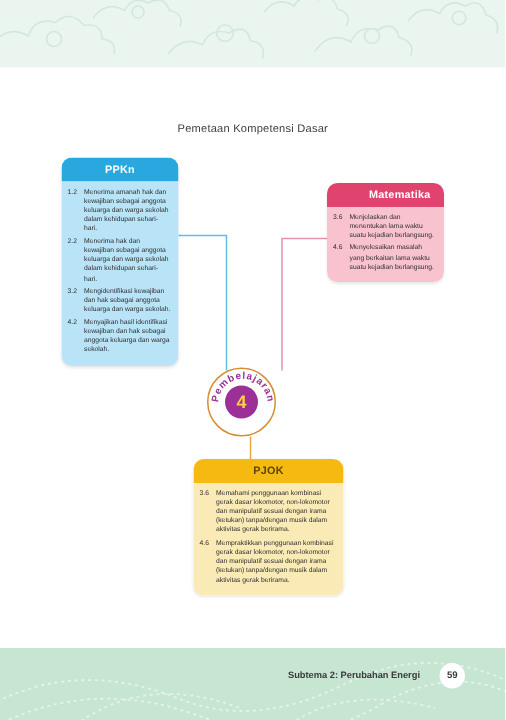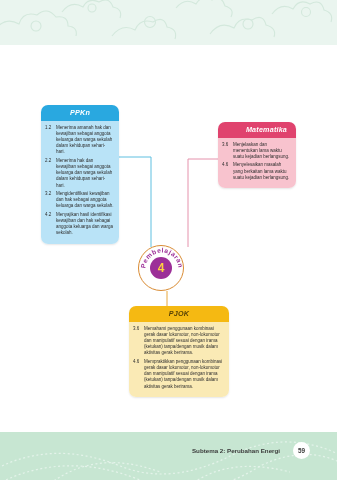--- a/index.html
+++ b/index.html
@@ -30,21 +30,21 @@
     position:absolute; left:0; top:81px; width:337px;
     text-align:center; font-size:7.4px; color:#3d3d3d;
     letter-spacing:.15px;
   }
 
   
   .card { position:absolute; border-radius:7px; overflow:hidden;
           box-shadow:0 1px 2px rgba(0,0,0,.10); }
   .card-head {
     text-align:center; font-weight:bold; font-size:7.2px;
-    padding:3.2px 0 3.4px; color:#fff; letter-spacing:.2px;font-style:italic;
+    padding:3.2px 0 3.4px; color:#fff; letter-spacing:.2px;
   }
   .card-body { padding:4px 5px 5px 4px; }
   .kd { display:flex; margin-bottom:2.2px; }
   .kd-num { flex:0 0 11px; font-size:4.5px; line-height:1.38; color:#2e2e2e; }
   .kd-txt { flex:1; font-size:4.5px; line-height:1.38; color:#2e2e2e; }
 
   
   #ppkn { left:41px; top:105px; width:78px; }
   #ppkn .card-head { background:#29a8e0; }
   #ppkn .card-body { background:#b9e3f7; }
@@ -104,20 +104,21 @@
       <path d="M210 34 q10 -14 24 -6 q5 -12 18 -8 q11 -7 14 5 q11 3 8 12"></path>
       <path d="M272 14 q9 -12 21 -5 q6 -11 17 -5 q11 -6 14 6 q10 3 7 12"></path>
       <circle cx="36" cy="26" r="5"></circle>
         <circle cx="150" cy="22" r="5.5"></circle>
       <circle cx="248" cy="24" r="5"></circle>
         <circle cx="306" cy="12" r="4.5"></circle>
       <circle cx="92" cy="8" r="4"></circle>
     </svg>
   </div>
 
+  <div class="page-title">Pemetaan Kompetensi Dasar</div>
 
   <svg class="wires">
 
     <path d="M119 157 H151 V247" stroke="#5fbfe0" stroke-width="1" fill="none"></path>
 
     <path d="M218 159 H188 V247" stroke="#e592ac" stroke-width="1" fill="none"></path>
 
     <path d="M167 291 V306" stroke="#e8a83c" stroke-width="1" fill="none"></path>
   </svg>
 

